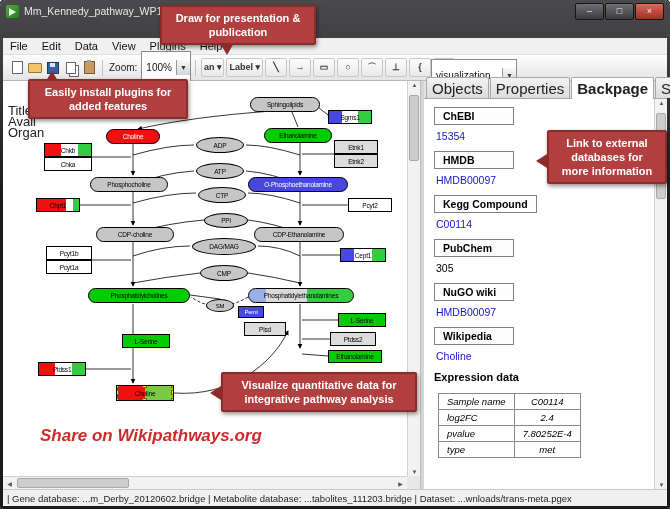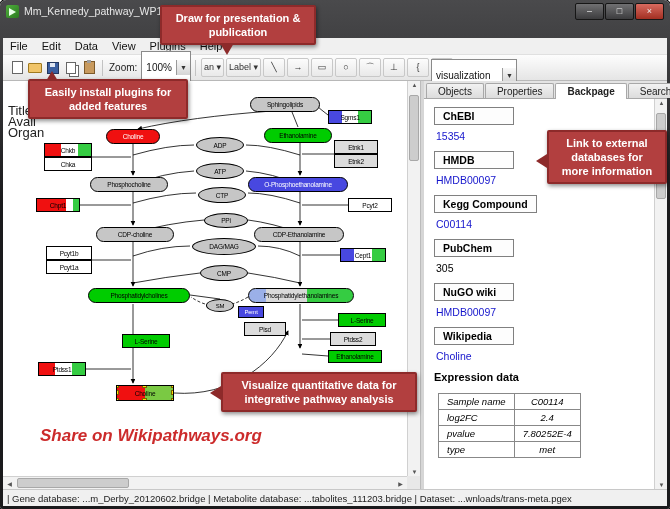--- a/index.html
+++ b/index.html
@@ -22,21 +22,21 @@
   .ic-page{width:9px;height:11px;background:#fff;border:1px solid #666;}
   .ic-folder{width:12px;height:8px;background:#f0c468;border:1px solid #a07a20;border-radius:1px;}
   .ic-save{width:10px;height:10px;background:#3a5fa0;border:1px solid #22365e;position:relative;}
   .ic-save::after{content:"";position:absolute;left:2px;top:0;width:5px;height:4px;background:#dfe6f2;}
   .ic-copy{width:8px;height:10px;background:#fff;border:1px solid #666;box-shadow:3px 3px 0 -1px #fff,3px 3px 0 0 #666;}
   .ic-paste{width:9px;height:11px;background:#c89a5e;border:1px solid #7d5a2a;position:relative;}
   .ic-paste::after{content:"";position:absolute;left:2px;top:-2px;width:4px;height:3px;background:#9e9e9e;}
   .zoom-label{margin:0 4px 0 2px;}
   .combo{display:inline-flex;align-items:center;background:#fff;border:1px solid #8a8a8a;height:33px;padding-left:4px;font-size:10px;color:#111;box-sizing:border-box;}
   .combo .arrow{display:inline-block;width:13px;height:15px;background:linear-gradient(#f8f8f8,#d5d5d5);border-left:1px solid #9a9a9a;margin-left:4px;font-size:7px;line-height:15px;text-align:center;color:#333;}
-  .tool-btn{min-width:16px;height:17px;border:1px solid #c8c8c8;background:linear-gradient(#fcfcfc,#e9e9e9);border-radius:2px;margin:0 1px;font-size:9px;line-height:16px;text-align:center;padding:0 2px;color:#333;}
+  .tool-btn{min-width:16px;height:17px;border:1px solid #c8c8c8;background:linear-gradient(#fcfcfc,#e9e9e9);border-radius:2px;margin:0 1px;font-size:9px;line-height:16px;text-align:center;padding:0 2px;color:#333;font-weight:bold;}
   .vis-combo{position:absolute;left:428px;top:4px;width:86px;}
   
   .main{flex:1;display:flex;min-height:0;}
   .canvas-wrap{width:417px;position:relative;background:#fff;border-right:1px solid #bbb;overflow:hidden;flex:0 0 auto;}
   .sheet{position:absolute;left:7px;top:12px;width:398px;height:392px;}
   .edges{position:absolute;left:0;top:0;}
   .node{position:absolute;border:1px solid #000;background:#fff;font-size:6.5px;letter-spacing:-0.2px;display:flex;align-items:center;justify-content:center;overflow:hidden;white-space:nowrap;color:#000;box-sizing:border-box;}
   .pill{border-radius:8px;}
   .oval{border-radius:50%;background:#c6c6c6;}
   .gray{background:#c6c6c6;}
@@ -60,21 +60,21 @@
   .vscroll{position:absolute;top:0;right:0;bottom:13px;width:13px;background:#f2f2f2;border-left:1px solid #d0d0d0;box-sizing:border-box;}
   .hscroll{position:absolute;left:0;right:13px;bottom:0;height:13px;background:#f2f2f2;border-top:1px solid #d0d0d0;box-sizing:border-box;}
   .vthumb{position:absolute;left:1px;right:1px;top:14px;height:64px;background:#cdcdcd;border:1px solid #a8a8a8;border-radius:2px;}
   .hthumb{position:absolute;top:1px;bottom:1px;left:14px;width:110px;background:#cdcdcd;border:1px solid #a8a8a8;border-radius:2px;}
   .sb-arrow{position:absolute;font-size:6px;color:#555;width:13px;text-align:center;}
   .corner{position:absolute;right:0;bottom:0;width:13px;height:13px;background:#e8e8e8;}
   .splitter{width:3px;background:#d6d6d6;flex:0 0 auto;}
   
   .side-panel{flex:1;background:#f0f0f0;position:relative;display:flex;flex-direction:column;min-width:0;}
   .tabs{height:17px;display:flex;align-items:flex-end;padding-left:2px;gap:1px;background:#e4e4e4;border-bottom:1px solid #a8a8a8;}
-  .tab{font-size:10px;padding:2px 11px 1px;background:linear-gradient(#f2f2f2,#dcdcdc);border:1px solid #a8a8a8;border-bottom:none;border-radius:2px 2px 0 0;color:#222;text-align:center;}
+  .tab{font-size:15px;padding:2px 5px 1px;background:linear-gradient(#f2f2f2,#dcdcdc);border:1px solid #a8a8a8;border-bottom:none;border-radius:2px 2px 0 0;color:#222;text-align:center;}
   .tab.active{background:#fff;font-weight:bold;position:relative;top:1px;padding-bottom:2px;}
   .bp-content{flex:1;background:#fff;overflow:hidden;padding:8px 18px 4px 10px;position:relative;font-size:10.5px;}
   .bp-head{display:inline-block;border:1px solid #808080;background:#fdfdfd;font-weight:bold;font-size:10.5px;padding:2px 8px;min-width:62px;margin-bottom:5px;}
   .bp-val{margin:0 0 9px 2px;color:#000;}
   .bp-val.link{color:#1515cc;}
   .exp-heading{font-weight:bold;font-size:11px;margin:4px 0 10px;}
   .gene-id-line{font-weight:bold;font-size:10px;margin:0 0 6px;}
   table.exp{border-collapse:collapse;margin-left:4px;}
   table.exp td{border:1px solid #888;font-size:9.5px;padding:2px 8px;background:#fff;font-style:italic;}
   td.t-val{text-align:center;min-width:46px;}

